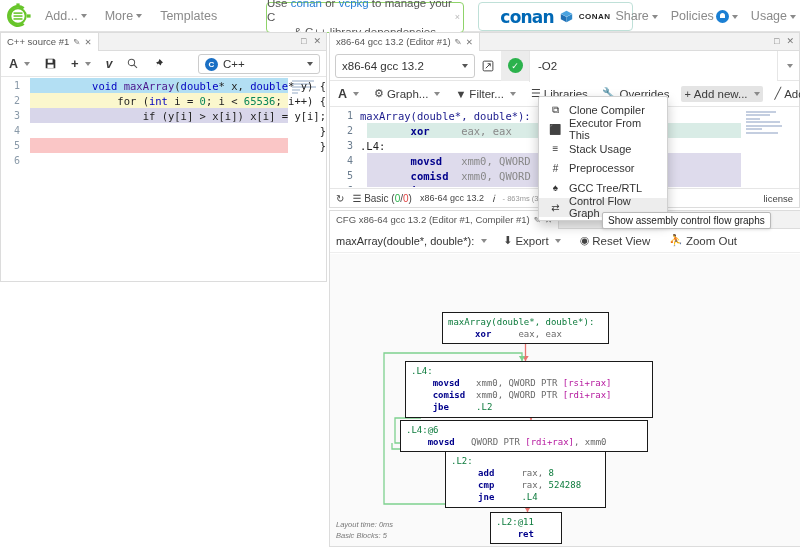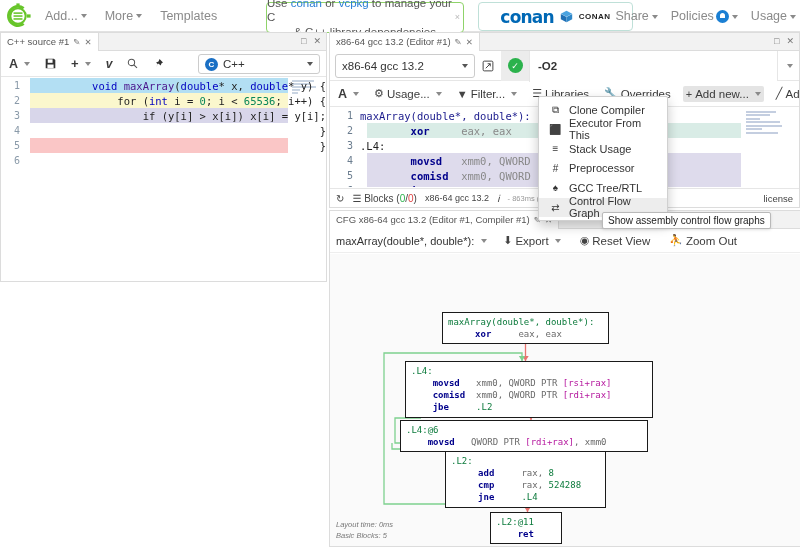--- a/index.html
+++ b/index.html
@@ -158,21 +158,20 @@
     justify-content: center;
   }
   .status-wrap {
     width: 28px; height: 30px; background: #ececec;
     display: flex; align-items: center; justify-content: center;
   }
   .opts-input {
     flex: 1; height: 30px; border: none; border-left: 1px solid #e6e6e6;
     padding: 16px 8px; font-size: 11.5px; color: #333; outline: none;
     font-family: "Liberation Sans", sans-serif;
-    font-weight: bold;
   }
   .opts-caret {
     width: 22px; height: 30px; border-left: 1px solid #e6e6e6;
     display: flex; align-items: center; justify-content: center;
   }
   .asm-area {
     position: absolute; left: 0; top: 75px; right: 0; bottom: 20px;
     font-family: "DejaVu Sans Mono", monospace; font-size: 10.5px;
     overflow: hidden; background: #fff;
   }
@@ -423,21 +422,21 @@
         </span>
     </div>
 
     <div class="toolbar">
       <span class="tb-btn">
           <b style="font-size:12.5px;">A</b>
           <i class="caret"></i>
         </span>
       <span class="tb-btn">
           <span class="tb-ico">⚙</span>
-          <span>Usage...</span>
+          <span>Graph...</span>
           <i class="caret"></i>
         </span>
       <span class="tb-btn">
           <span class="tb-ico">▼</span>
           <span>Filter...</span>
           <i class="caret"></i>
         </span>
       <span class="tb-btn">
           <span class="tb-ico">☰</span>
           <span>Libraries</span>
@@ -494,21 +493,21 @@
         <div class="asm-mini-line" style="width: 34px;"></div>
         <div class="asm-mini-line" style="width: 36px;"></div>
         <div class="asm-mini-line" style="width: 16px;"></div>
         <div class="asm-mini-line" style="width: 32px;"></div>
       </div>
 
     <div class="pane-status">
       <span>↻</span>
       <span>
         <span>☰</span>
-        <span>Blocks</span>
+        <span>Basic</span>
         (<span class="zero-ok">0</span><span>/</span><span class="zero-err">0</span>)
       </span>
       <span style="font-size:9px;">x86-64 gcc 13.2</span>
       <span style="font-style:italic;">ℹ</span>
       <span class="tiny">- 863ms (3395B)</span>
       <span style="margin-left:auto;margin-right:6px;font-size:9.5px;">license</span>
     </div>
   </div>
 
   <div class="pane" id="cfgPane">

